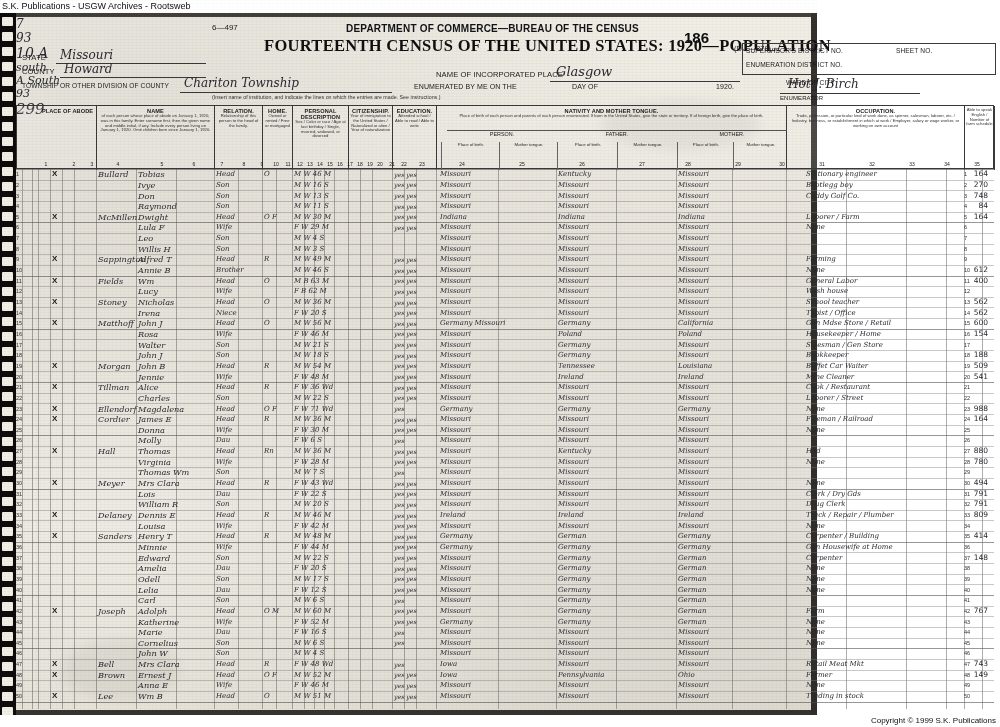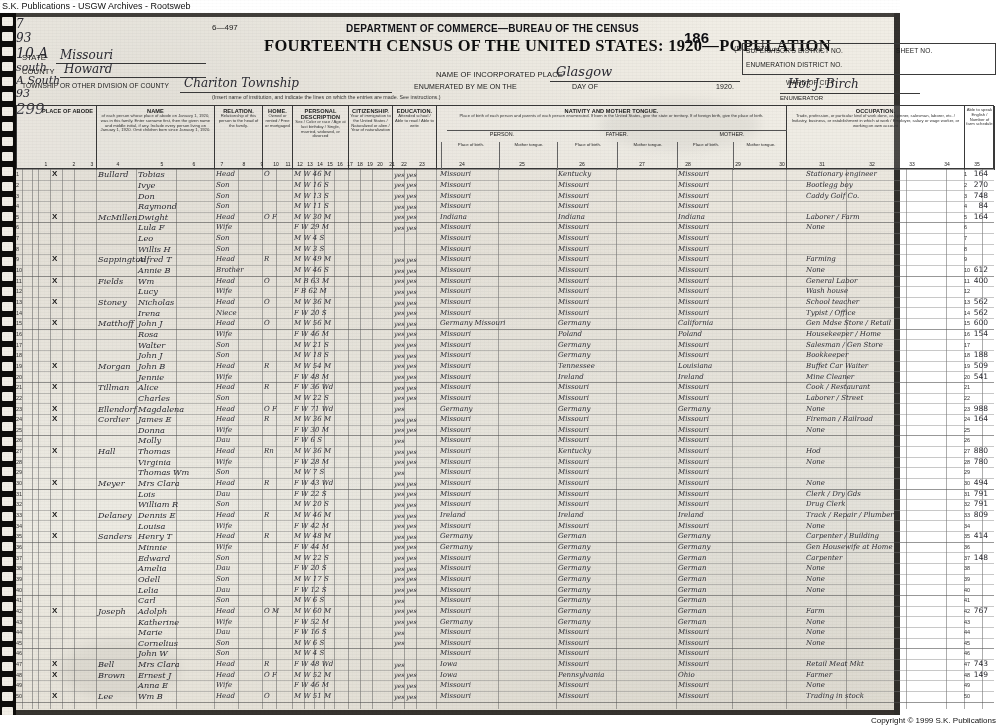--- a/index.html
+++ b/index.html
@@ -1,20 +1,20 @@
 <!DOCTYPE html>
 <html><head>
 <meta charset="utf-8">
 <style>
   html,body{margin:0;padding:0;background:#ffffff;}
   body{width:1000px;height:727px;overflow:hidden;font-family:"Liberation Serif",serif;}
 
   
   #scan{
-    position:absolute; left:0; top:0; width:900px; height:727px;
+    position:absolute; left:0; top:0; width:817px; height:727px;
     background:
       radial-gradient(ellipse at 18% 12%, rgba(0,0,0,0.05), rgba(0,0,0,0) 55%),
       radial-gradient(ellipse at 85% 80%, rgba(0,0,0,0.06), rgba(0,0,0,0) 60%),
       linear-gradient(180deg,#efece4 0%,#e9e5dc 35%,#eceae2 70%,#e4e0d6 100%);
     filter:contrast(1.02);
   }
   
   #grain{
     position:absolute;inset:0;
     background-image:

